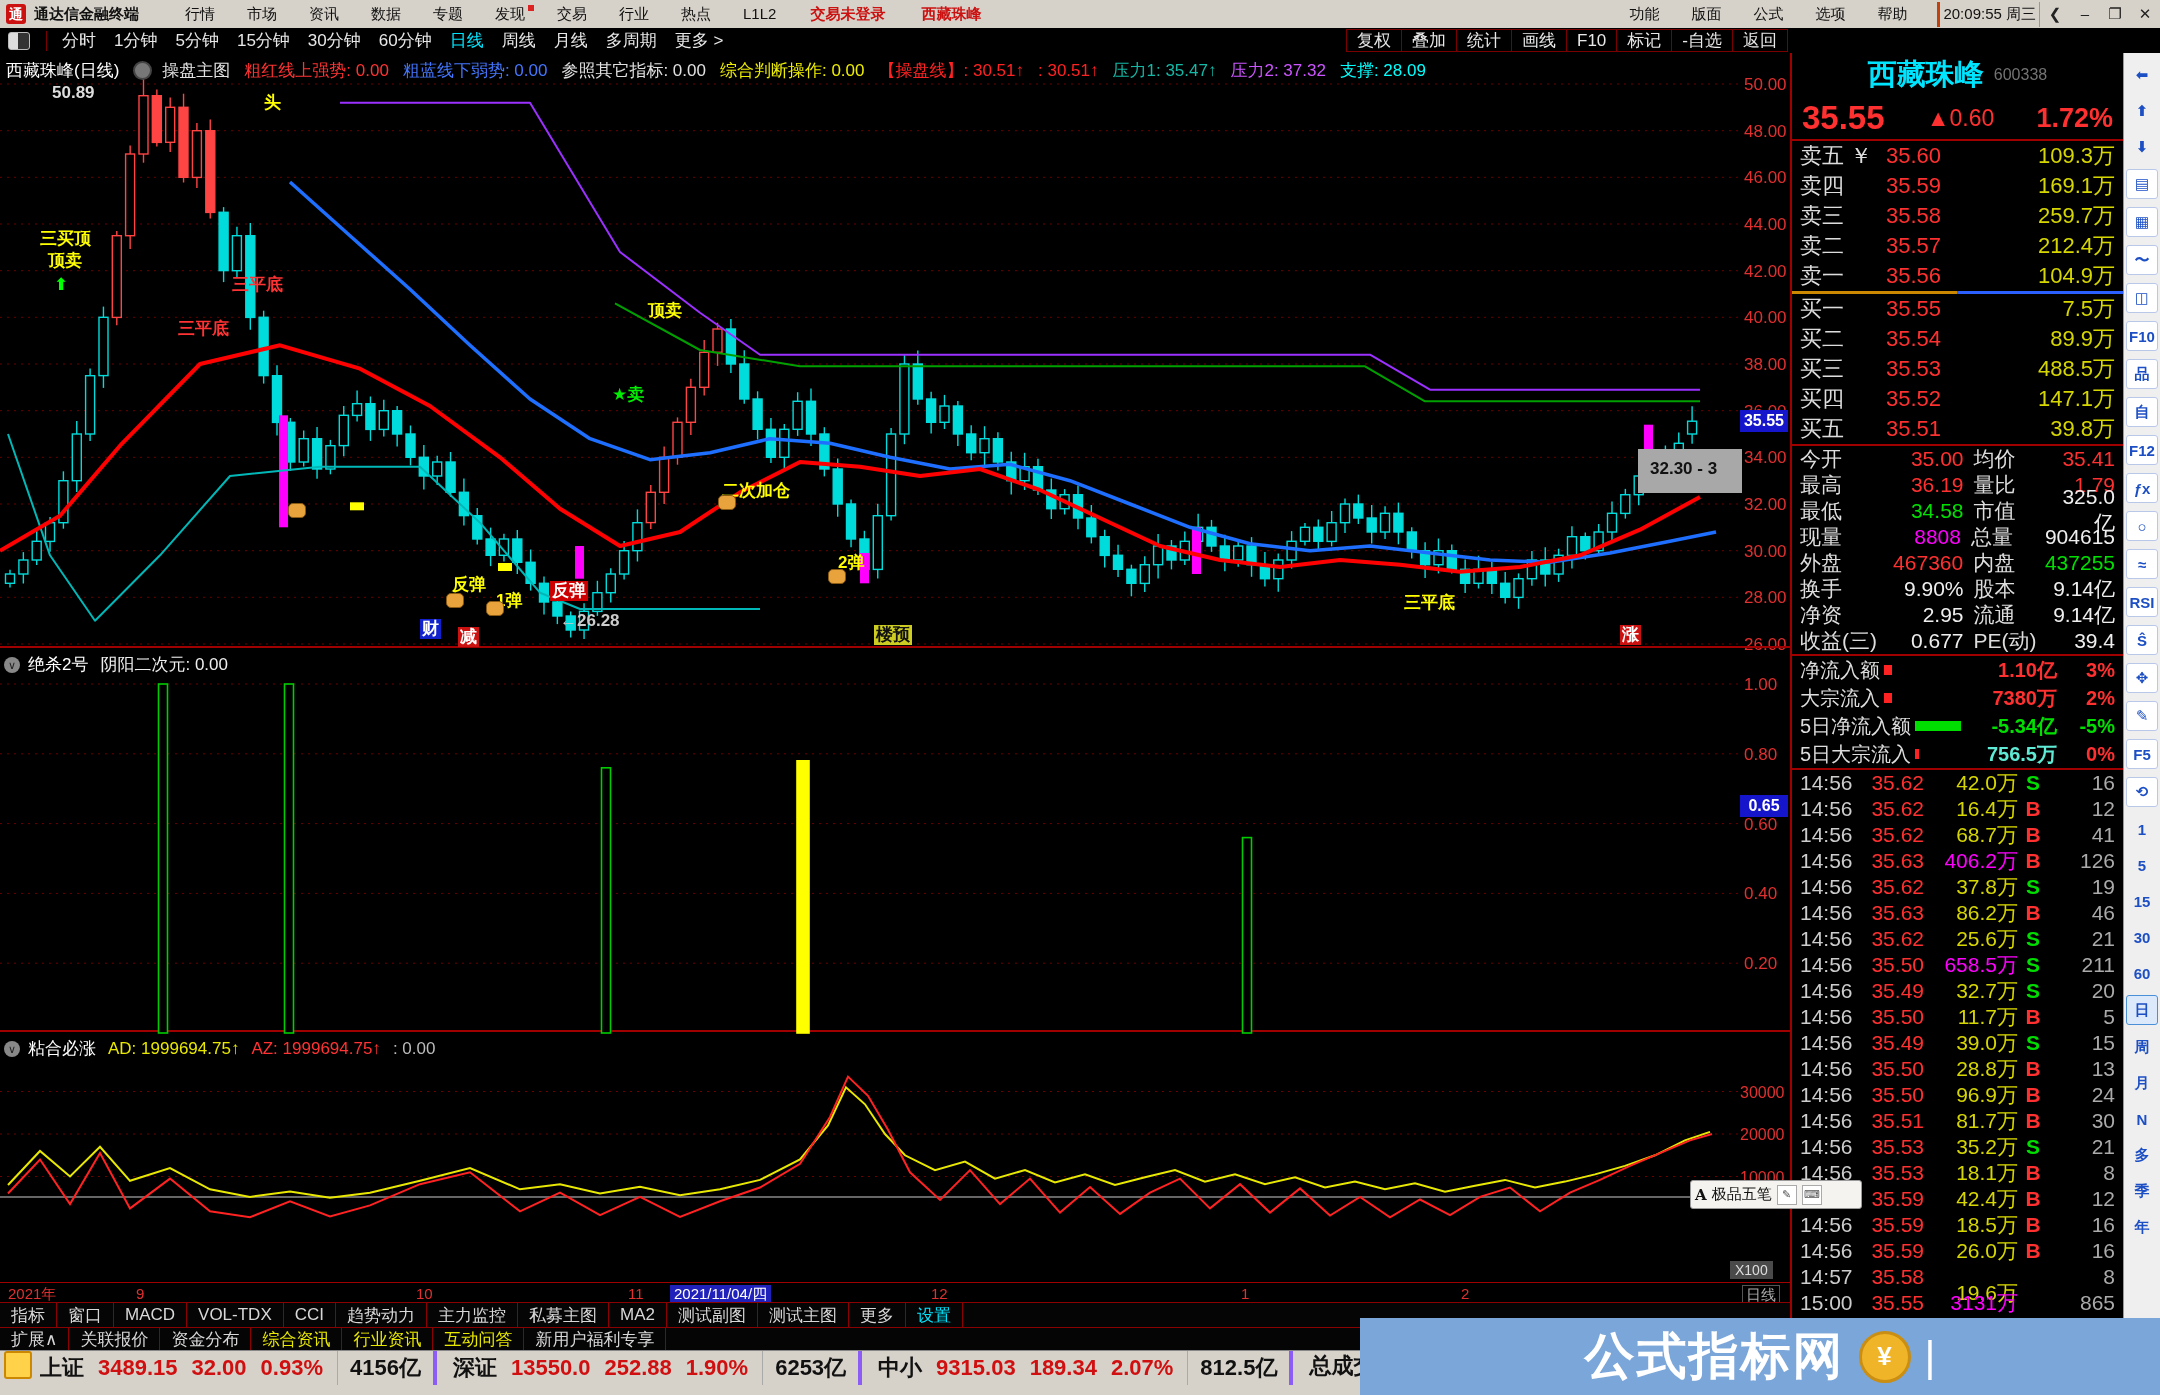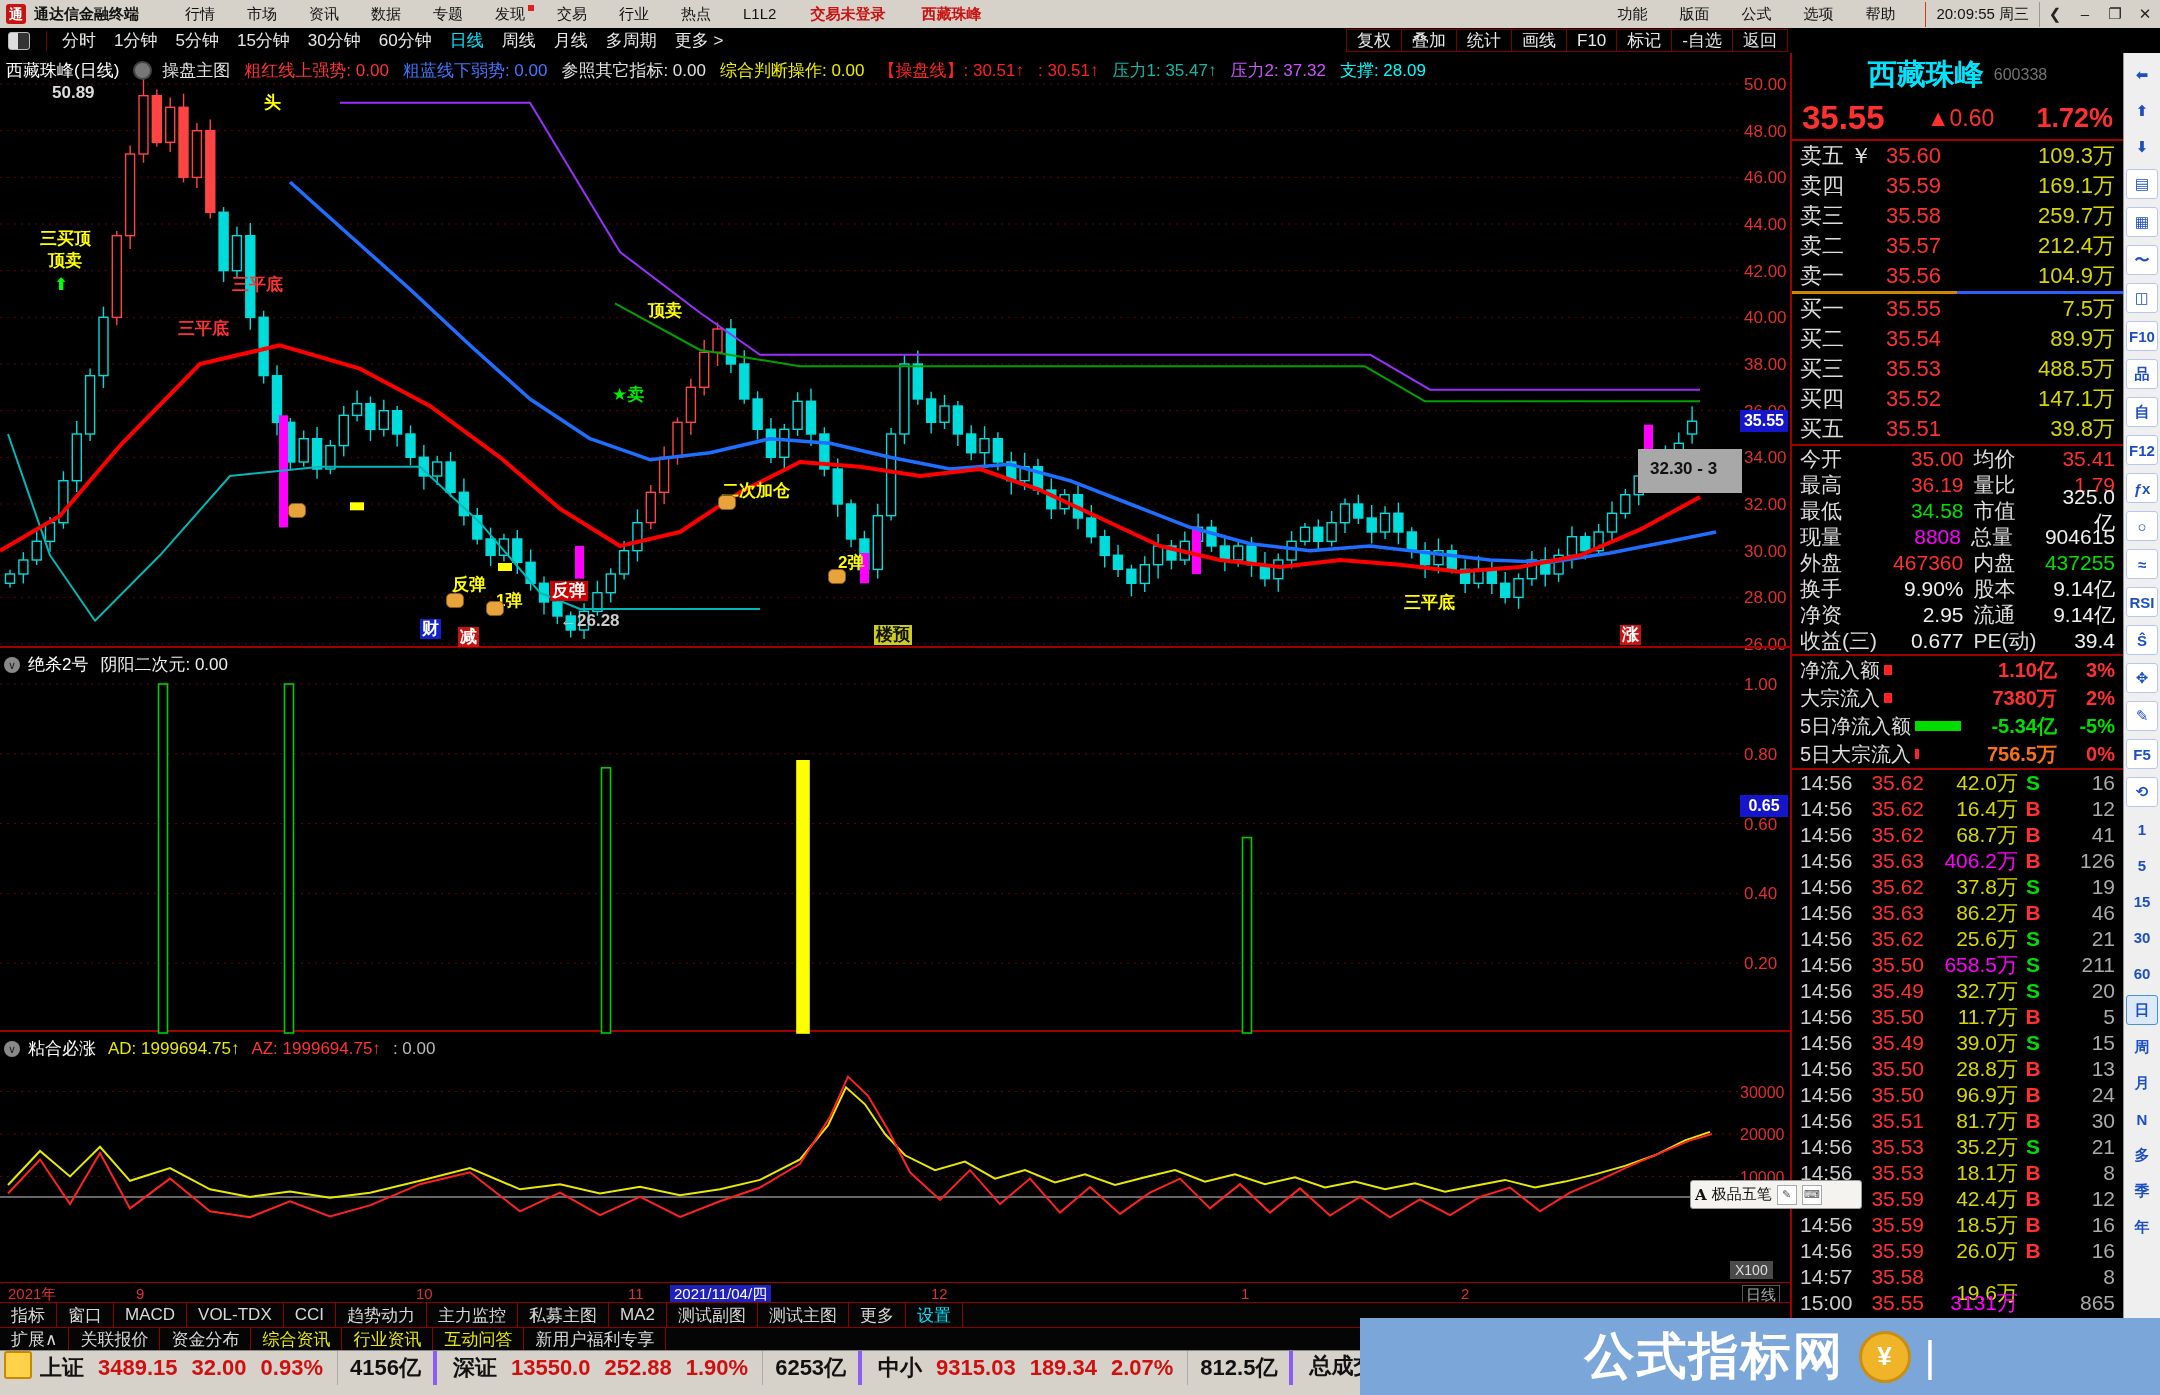--- a/index.html
+++ b/index.html
@@ -8,21 +8,21 @@
   
   #titlebar{position:absolute;left:0;top:0;width:2160px;height:28px;background:#d6d2ca;
     display:flex;align-items:center;font-size:15px;color:#111;border-bottom:1px solid #8a8a8a;}
   .logo{width:20px;height:20px;background:#cc1111;border-radius:3px;margin:0 8px 0 6px;
     color:#fff;font-weight:bold;font-size:14px;text-align:center;line-height:20px;}
   .appname{font-weight:bold;margin-right:30px;}
   .menu-item{margin:0 16px;position:relative;cursor:default;}
   .menu-dot{position:absolute;right:-9px;top:0;width:6px;height:6px;background:#dd2222;}
   .tb-alert{color:#cc1111;font-weight:bold;margin:0 18px;}
   #tb-right{margin-left:auto;display:flex;align-items:center;}
-  .clockbox{border-left:1px solid #c2410c;border-right:1px solid #999;padding:3px 10px;margin-left:14px;}
+  .clockbox{border-left:3px solid #c2410c;border-right:1px solid #999;padding:3px 3px;margin-left:14px;}
   .winbtn{width:30px;text-align:center;font-size:15px;color:#222;}
   
   #toolbar2{position:absolute;left:0;top:28px;width:2160px;height:25px;background:#000;
     border-bottom:2px solid #a00000;display:flex;align-items:center;color:#e8e8e8;font-size:17px;}
   .tb2-icon{width:20px;height:16px;border:1px solid #bbb;border-radius:3px;margin:0 10px 0 8px;
     background:linear-gradient(to right,#ddd 45%,#333 45%);}
   .tb2-sep{width:1px;height:20px;background:#7a0000;margin:0 6px;}
   .period{margin:0 9px;cursor:default;}
   .period.active{color:#00e5ff;}
   #tb2-actions{margin-left:auto;display:flex;margin-right:372px;}
@@ -727,21 +727,21 @@
         </div>
         <div class="flowrow">
           <span>5日净流入额</span>
           <span class="fbar" style="width: 46px; background: rgb(0, 221, 0);"></span>
           <span class="fval" style="color: rgb(0, 224, 0);">-5.34亿</span>
           <span class="fpct" style="color: rgb(0, 224, 0);">-5%</span>
         </div>
         <div class="flowrow">
           <span>5日大宗流入</span>
           <span class="fbar" style="width: 4px; background: rgb(255, 34, 34);"></span>
-          <span class="fval" style="color: #f97316;">756.5万</span>
+          <span class="fval" style="color: #5eead4;">756.5万</span>
           <span class="fpct" style="color: rgb(255, 48, 48);">0%</span>
         </div>
       </div>
     <div id="ticks-root" class="sec-line">
         <div class="tickrow">
           <span class="tk-t">14:56</span>
           <span class="tk-p">35.62</span>
           <span class="tk-v" style="color: rgb(214, 214, 0);">42.0万</span>
           <span class="tk-s" style="color: rgb(0, 221, 0);">S</span>
           <span class="tk-n">16</span>

